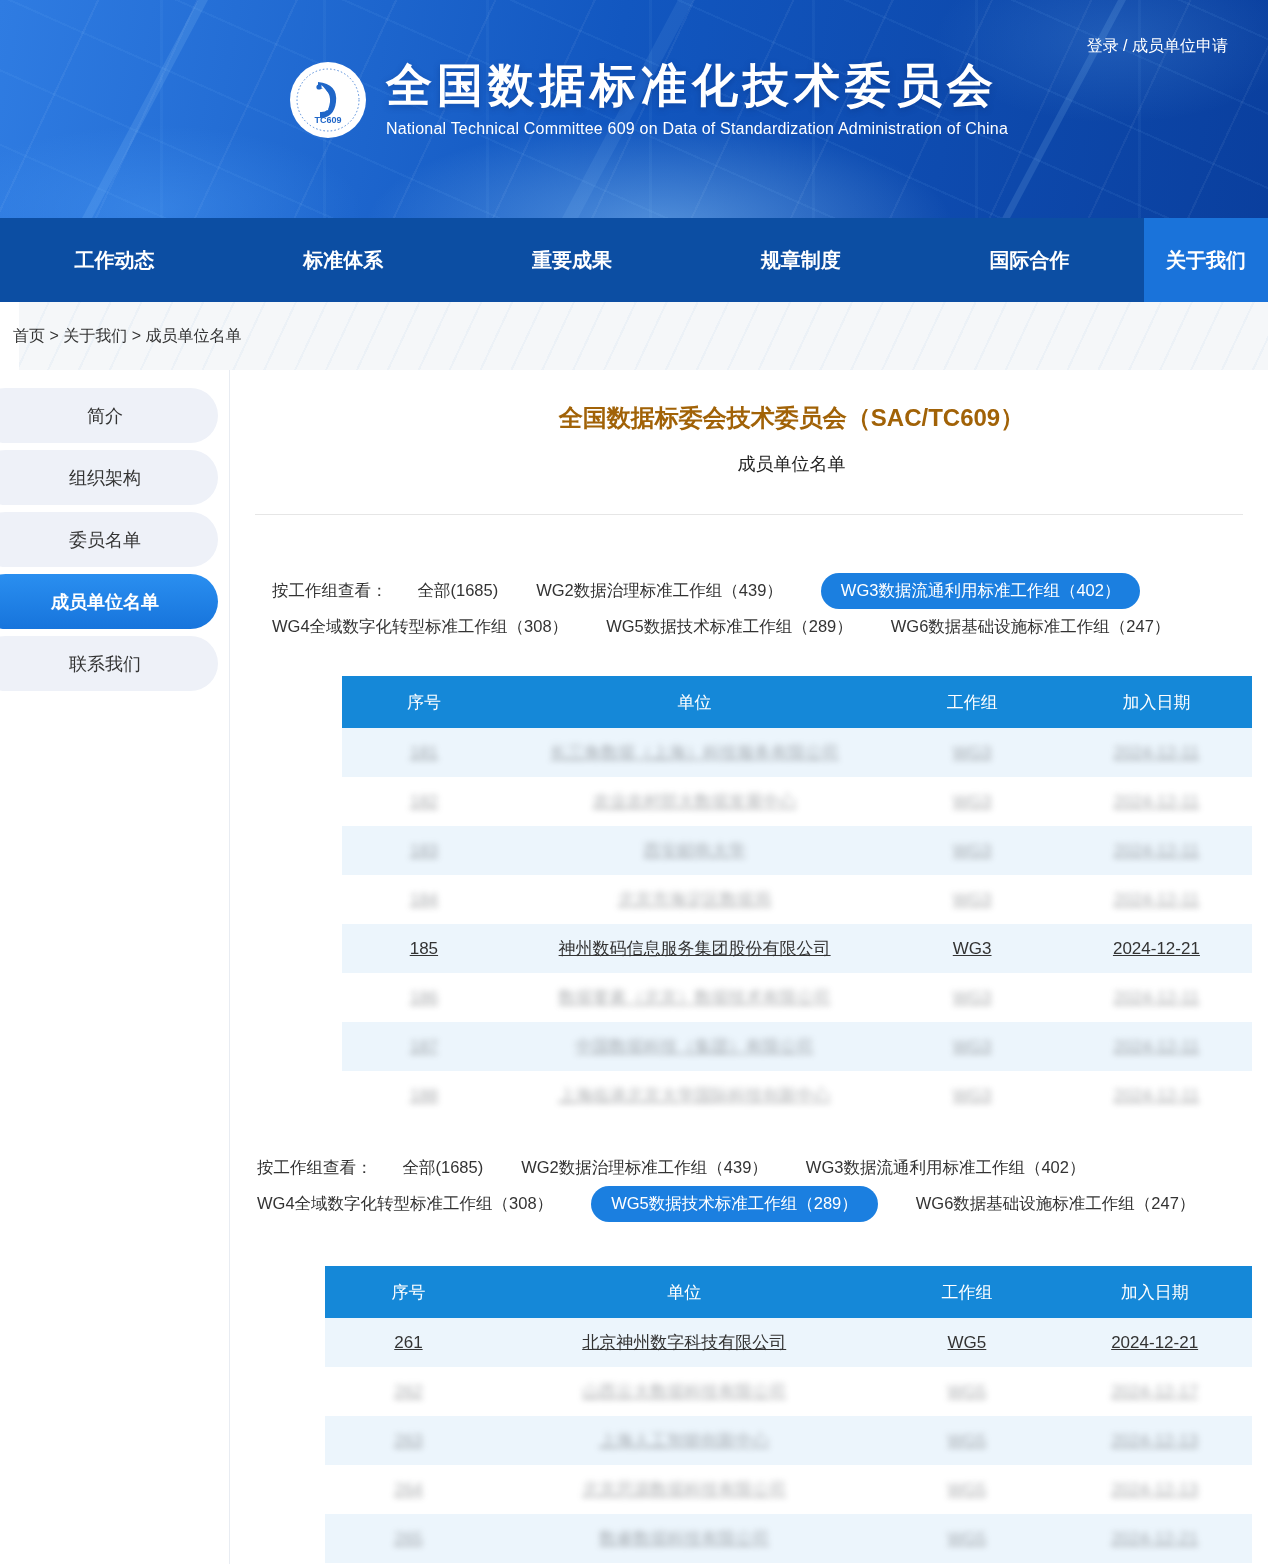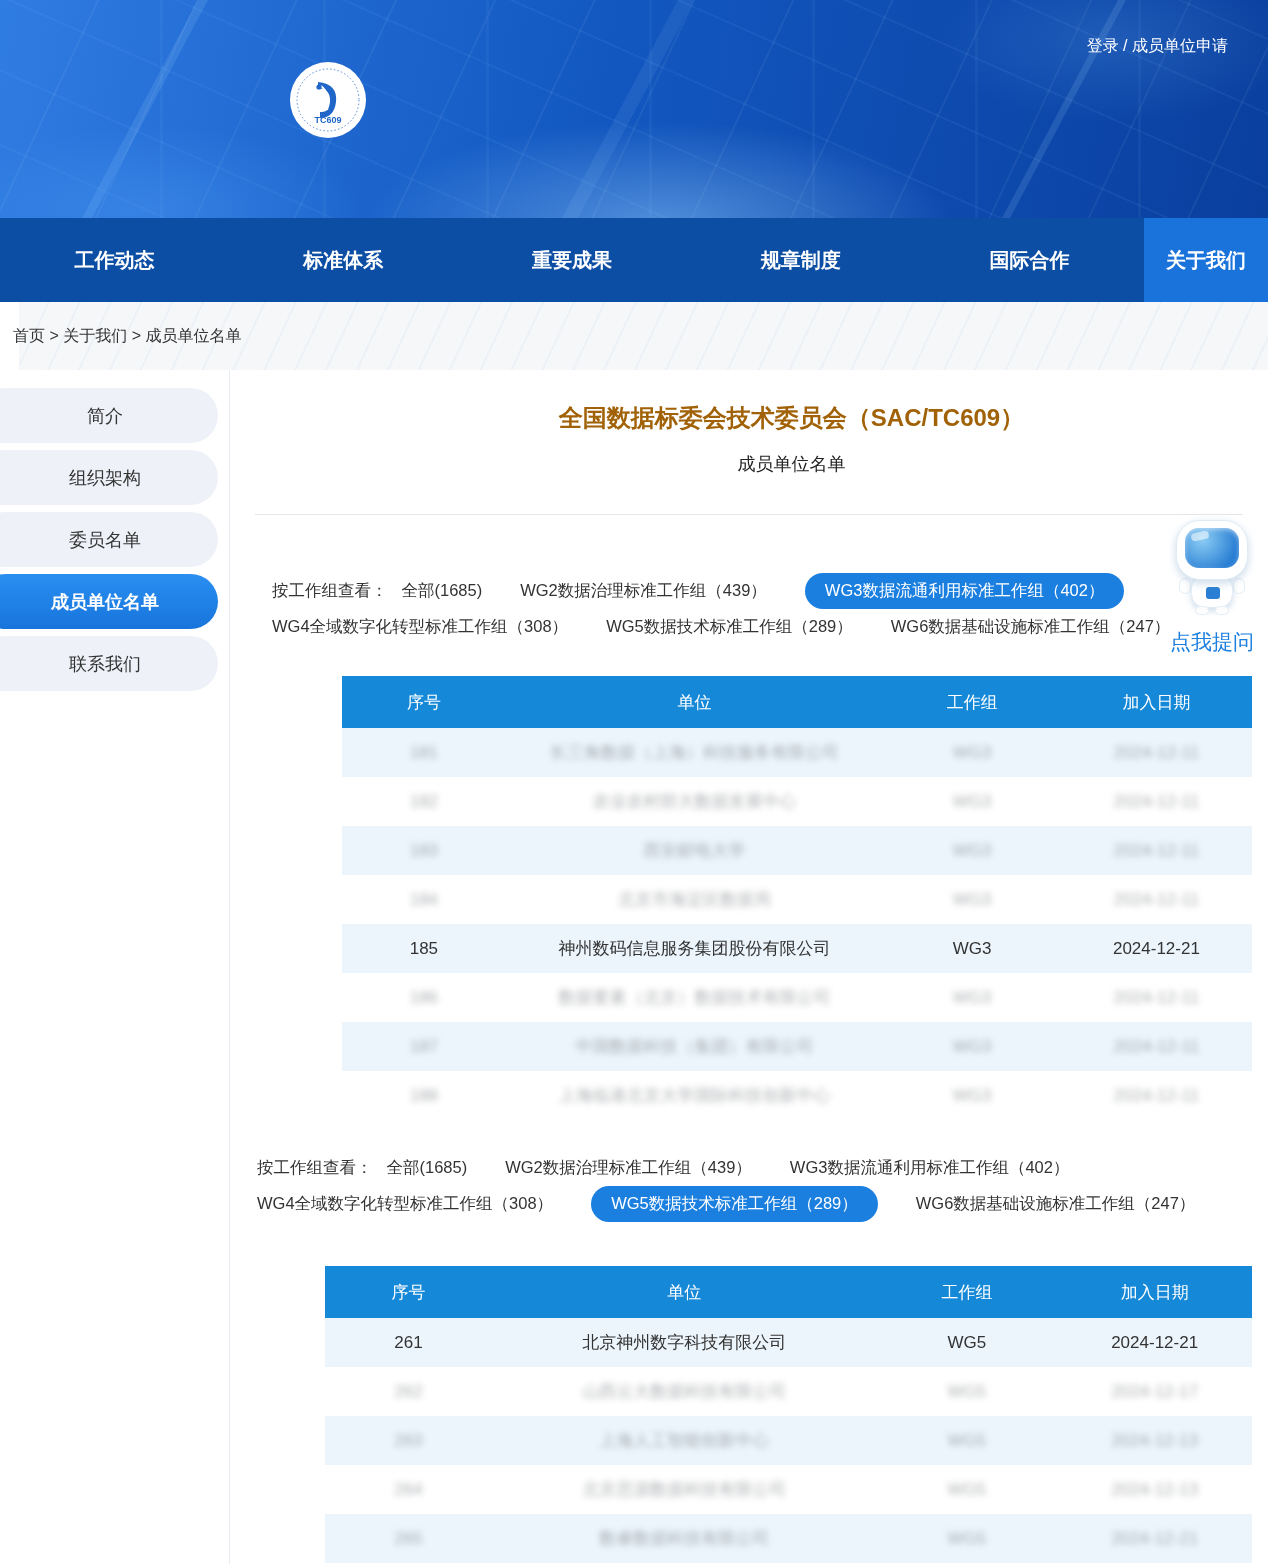--- a/index.html
+++ b/index.html
@@ -58,34 +58,34 @@
   .side-item.active{background:linear-gradient(180deg,#2a8ff0,#1774dc);color:#fff;font-weight:700;}
   .content{flex:1;position:relative;padding-top:30px;}
   .page-head{margin-left:85px;text-align:center;}
   .page-title{font-size:24px;font-weight:600;color:#a16207;line-height:36px;}
   .page-sub{font-size:18px;color:#222;margin-top:16px;}
   .divider{height:1px;background:#e6e6e6;margin:38px 25px 0 25px;}
   
   .filters{margin:58px 0 0 42px;font-size:16.5px;color:#333;}
   .filters.second{margin:30px 0 0 27px;}
   .fline{display:flex;align-items:center;height:36px;white-space:nowrap;}
-  .flabel{margin-right:14px;}
+  .flabel{margin-right:30px;}
   .fopt{margin-right:38px;cursor:pointer;}
   .fopt.active{background:var(--link-blue);color:#fff;padding:7px 20px;border-radius:19px;}
   
   .tbl{margin-top:31px;font-size:17px;}
   .tbl1{margin-left:112px;width:910px;}
   .tbl2{margin-left:95px;width:927px;margin-top:44px;}
   .thead{display:flex;background:var(--thead-blue);color:#fff;height:52px;align-items:center;}
   .thead span, .trow span{display:block;text-align:center;overflow:hidden;white-space:nowrap;}
   .thead span:nth-child(1),.trow span:nth-child(1){width:18%;}
   .thead span:nth-child(2),.trow span:nth-child(2){width:41.5%;}
   .thead span:nth-child(3),.trow span:nth-child(3){width:19.5%;}
   .thead span:nth-child(4),.trow span:nth-child(4){width:21%;}
-  .trow{display:flex;height:49px;align-items:center;background:#fff;color:#333;}
+  .trow{display:flex;height:49px;align-items:center;background:#fff;color:#333;text-decoration:underline;}
   .tbody .trow:nth-child(odd){background:var(--row-alt-blue);}
   .trow.blurred-row span{filter:blur(3px);opacity:.55;color:#6b6f74;}
   
   .assistant{position:absolute;right:4px;top:150px;width:104px;text-align:center;cursor:pointer;z-index:4;}
   .bot{position:relative;width:82px;margin:0 auto;height:96px;}
   .bot-head{position:absolute;left:5px;top:0;width:72px;height:60px;background:#fff;
     border-radius:24px;border:1px solid #e2ecf6;box-shadow:0 3px 8px rgba(120,160,200,.40);}
   .bot-screen{position:absolute;left:8px;top:7px;right:8px;bottom:11px;border-radius:14px;
     background:radial-gradient(circle at 32% 28%,#8ccdf4,#2a7fd4 75%);
     box-shadow:inset 0 2px 4px rgba(255,255,255,.5);}
@@ -110,20 +110,24 @@
   <div class="banner-login">登录 / 成员单位申请</div>
   <div class="brand">
     <svg class="brand-logo" viewBox="0 0 80 80">
       <circle cx="40" cy="40" r="38" fill="#ffffff"></circle>
       <circle cx="40" cy="40" r="31" fill="none" stroke="#2a6fd0" stroke-width="1" stroke-dasharray="1.5,2.2" opacity="0.8"></circle>
       <path d="M30 22 q 20 2 18 20 q -2 16 -16 16 l 0 -6 q 9 1 10 -10 q 1 -13 -12 -14 z" fill="#1f66c8"></path>
       <path d="M33 26 q 10 8 6 24" fill="none" stroke="#ffffff" stroke-width="2"></path>
       <circle cx="31" cy="27" r="2.6" fill="#1f66c8"></circle>
       <text x="40" y="63" text-anchor="middle" font-size="9" font-weight="bold" fill="#1f66c8">TC609</text>
     </svg>
+    <div class="brand-text">
+      <div class="brand-title">全国数据标准化技术委员会</div>
+      <div class="brand-sub">National Technical Committee 609 on Data of Standardization Administration of China</div>
+    </div>
   </div>
 </div>
 
 <div class="nav">
     <div class="nav-item">工作动态</div>
     <div class="nav-item">标准体系</div>
     <div class="nav-item">重要成果</div>
     <div class="nav-item">规章制度</div>
     <div class="nav-item">国际合作</div>
     <div class="nav-item active">关于我们</div>
@@ -145,35 +149,20 @@
 
   <div class="content">
 
     <div class="page-head">
       <div class="page-title">全国数据标委会技术委员会（SAC/TC609）</div>
       <div class="page-sub">成员单位名单</div>
     </div>
 
     <div class="divider"></div>
 
-    <div class="assistant">
-      <div class="bot">
-        <span class="bot-arm arm-l"></span>
-        <span class="bot-arm arm-r"></span>
-        <div class="bot-body">
-          <span class="bot-badge"></span>
-        </div>
-        <span class="bot-foot foot-l"></span>
-        <span class="bot-foot foot-r"></span>
-        <div class="bot-head">
-          <div class="bot-screen"></div>
-        </div>
-      </div>
-      <div class="assistant-label">点我提问</div>
-    </div>
 
     <div class="filters">
       <div class="fline">
         <span class="flabel">按工作组查看：</span>
         <span style="display:flex;align-items:center;">
             <span class="fopt">全部(1685)</span>
             <span class="fopt">WG2数据治理标准工作组（439）</span>
             <span class="fopt active">WG3数据流通利用标准工作组（402）</span>
           </span>
       </div>

